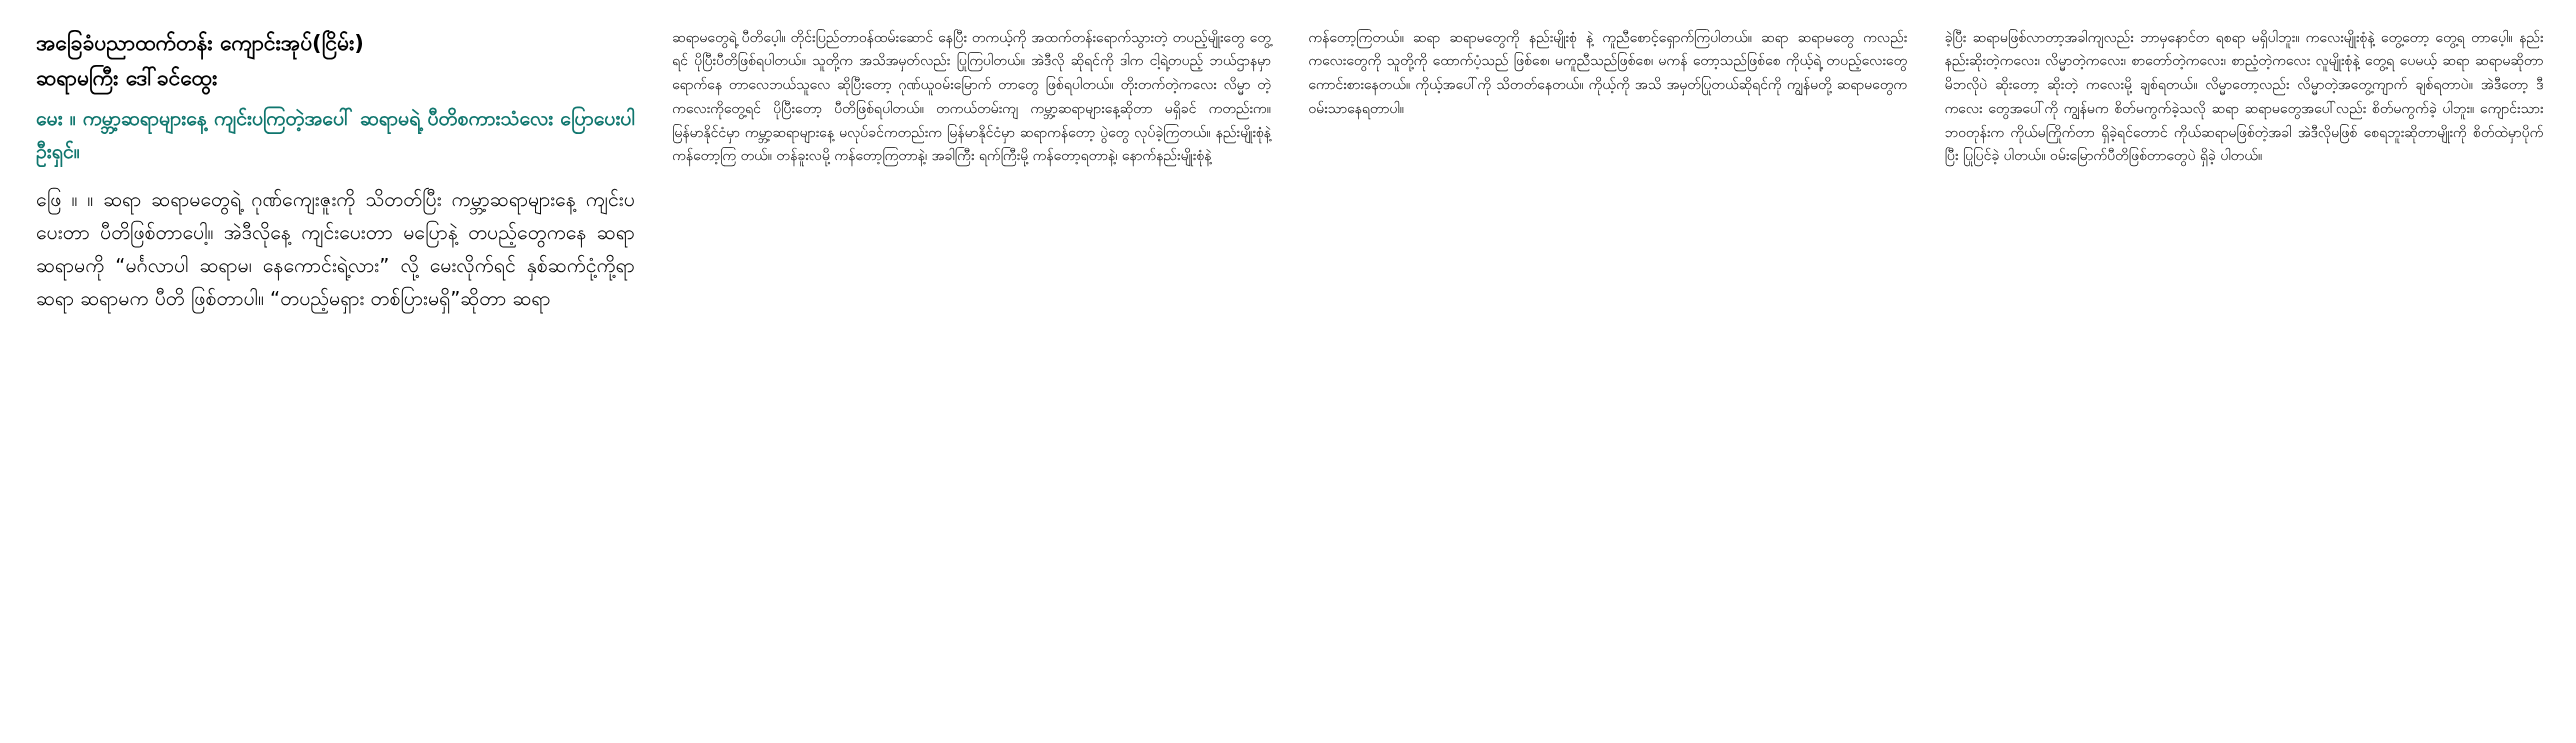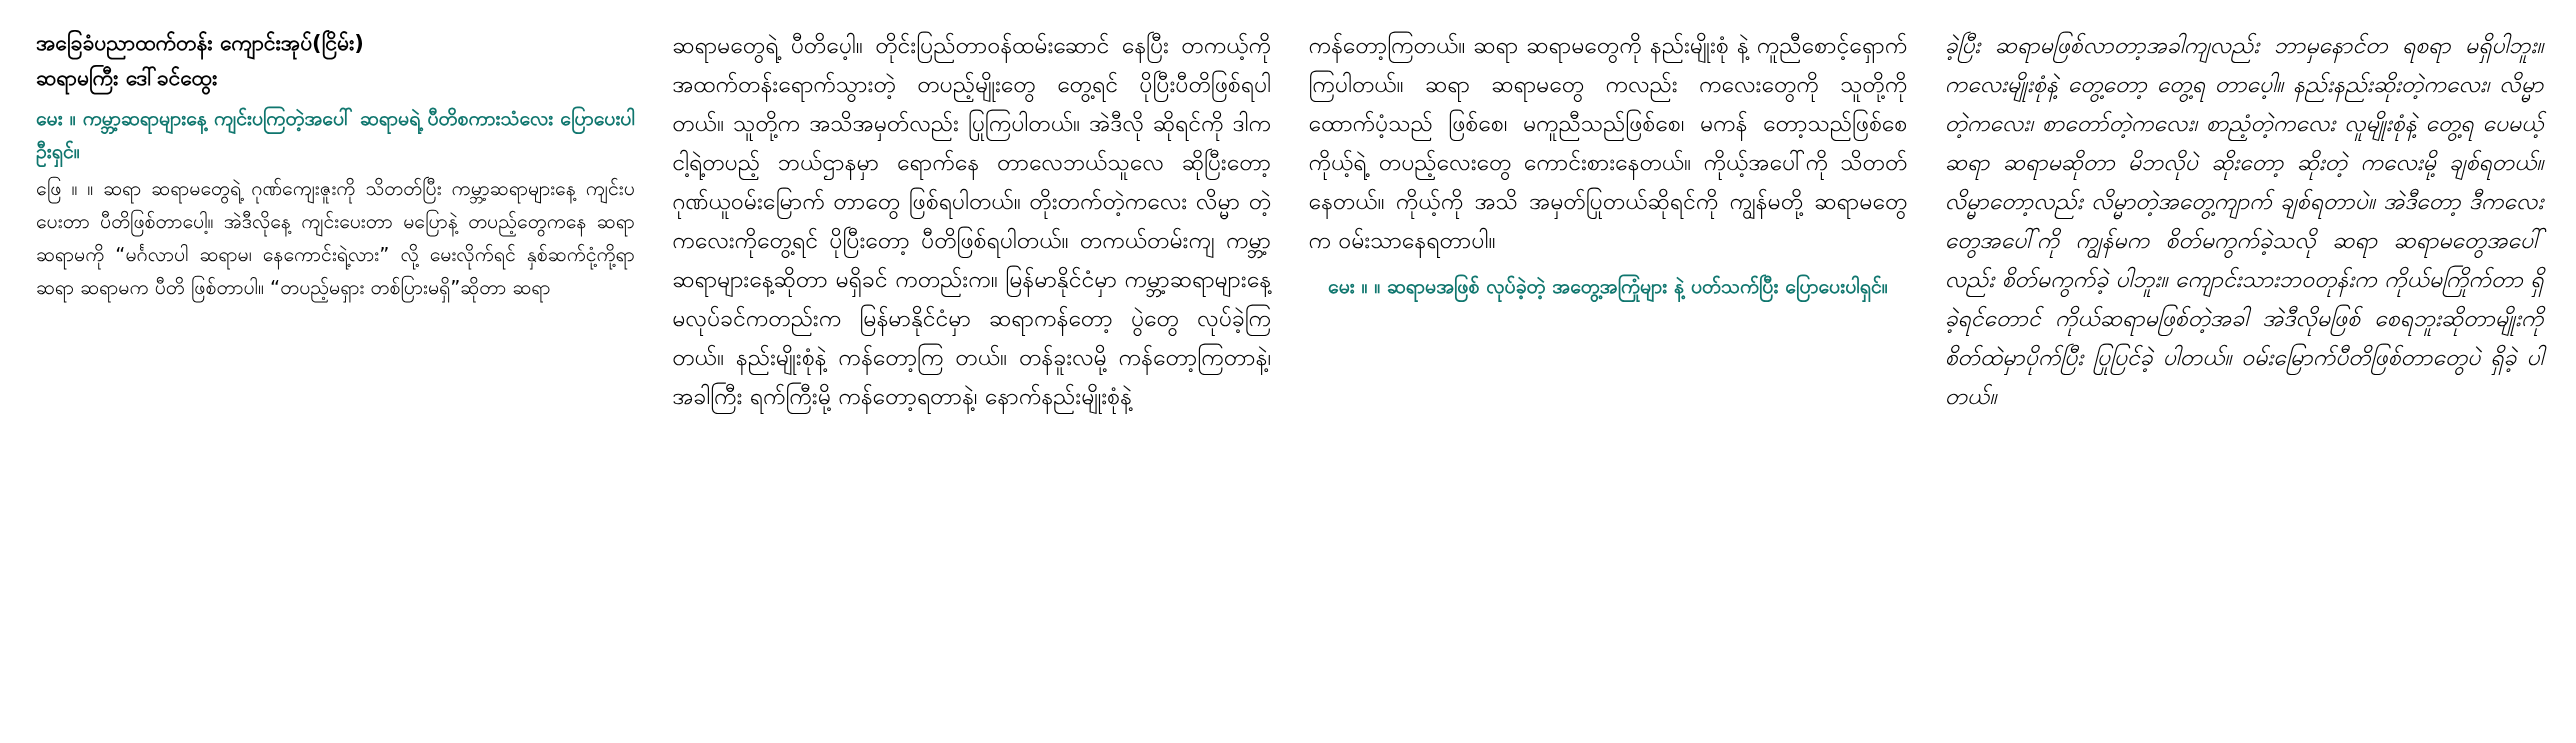--- a/index.html
+++ b/index.html
@@ -23,21 +23,21 @@
     flex-direction: row;
     gap: 0;
   }
   .col {
     box-sizing: border-box;
     padding: 0 18.7px;
     flex: 1 1 0;
     min-width: 0;
   }
   .col-1 { padding-left: 12px; }
-  .col-4 { padding-right: 8.5px; font-style: italic; }
+  .col-4 { padding-right: 8.5px; }
 
   .title {
     font-size: 21px;
     font-weight: bold;
     line-height: 1.62;
     letter-spacing: 0px;
     margin-bottom: 1.7px;
   }
   .subtitle {
     font-size: 21px;
@@ -61,24 +61,24 @@
     margin: 5.1px 0 3.4px 0;
   }
   .q-center {
     text-align: center;
   }
   .a {
     font-size: 19.5px;
     line-height: 1.70;
     text-align: justify;
     text-justify: inter-word;
-    margin: 3px 0 0 0;
+    margin: 14px 0 0 0;
   }
   .para {
-    font-size: 23px;
+    font-size: 14px;
     line-height: 1.70;
     text-align: justify;
     text-justify: inter-word;
     margin: 0;
   }
   .spacer-sm { height: 5.1px; }
 </style>
 </head>
 <body>
 
@@ -91,21 +91,20 @@
     <div class="a">ဖြေ ။   ။ ဆရာ ဆရာမတွေရဲ့  ဂုဏ်ကျေးဇူးကို သိတတ်ပြီး ကမ္ဘာ့ဆရာများနေ့ ကျင်းပ ပေးတာ ပီတိဖြစ်တာပေါ့။ အဲဒီလိုနေ့ ကျင်းပေးတာ မပြောနဲ့   တပည့်တွေကနေ  ဆရာ ဆရာမကို “မင်္ဂလာပါ    ဆရာမ၊ နေကောင်းရဲ့လား” လို့ မေးလိုက်ရင် နှစ်ဆက်ငုံ့ကို့ရာ ဆရာ ဆရာမက ပီတိ ဖြစ်တာပါ။ “တပည့်မရှား တစ်ပြားမရှိ”ဆိုတာ  ဆရာ</div>
   </div>
 
   <div class="col col-2">
     <div class="para">ဆရာမတွေရဲ့ ပီတိပေ့ါ။ တိုင်းပြည်တာဝန်ထမ်းဆောင် နေပြီး တကယ့်ကို အထက်တန်းရောက်သွားတဲ့ တပည့်မျိုးတွေ တွေ့ရင် ပိုပြီးပီတိဖြစ်ရပါတယ်။ သူတို့က အသိအမှတ်လည်း ပြုကြပါတယ်။ အဲဒီလို ဆိုရင်ကို ဒါက ငါ့ရဲ့တပည့် ဘယ်ဌာနမှာ ရောက်နေ တာလေဘယ်သူလေ ဆိုပြီးတော့ ဂုဏ်ယူဝမ်းမြောက် တာတွေ ဖြစ်ရပါတယ်။ တိုးတက်တဲ့ကလေး လိမ္မာ တဲ့ ကလေးကိုတွေ့ရင် ပိုပြီးတော့ ပီတိဖြစ်ရပါတယ်။ တကယ်တမ်းကျ ကမ္ဘာ့ဆရာများနေ့ဆိုတာ မရှိခင် ကတည်းက။ မြန်မာနိုင်ငံမှာ ကမ္ဘာ့ဆရာများနေ့ မလုပ်ခင်ကတည်းက မြန်မာနိုင်ငံမှာ ဆရာကန်တော့ ပွဲတွေ လုပ်ခဲ့ကြတယ်။ နည်းမျိုးစုံနဲ့ ကန်တော့ကြ တယ်။ တန်ခူးလမို့ ကန်တော့ကြတာနဲ့၊ အခါကြီး ရက်ကြီးမို့ ကန်တော့ရတာနဲ့၊ နောက်နည်းမျိုးစုံနဲ့</div>
   </div>
 
   <div class="col col-3">
     <div class="para">ကန်တော့ကြတယ်။ ဆရာ ဆရာမတွေကို နည်းမျိုးစုံ နဲ့ ကူညီစောင့်ရှောက်ကြပါတယ်။ ဆရာ ဆရာမတွေ ကလည်း ကလေးတွေကို သူတို့ကို ထောက်ပံ့သည် ဖြစ်စေ၊ မကူညီသည်ဖြစ်စေ၊ မကန် တော့သည်ဖြစ်စေ ကိုယ့်ရဲ့ တပည့်လေးတွေ ကောင်းစားနေတယ်။ ကိုယ့်အပေါ်ကို သိတတ်နေတယ်။ ကိုယ့်ကို အသိ အမှတ်ပြုတယ်ဆိုရင်ကို ကျွန်မတို့ ဆရာမတွေက ဝမ်းသာနေရတာပါ။</div>
     <div class="spacer-sm"></div>
-    <div class="q q-center">မေး ။    ။ ဆရာမအဖြစ် လုပ်ခဲ့တဲ့ အတွေ့အကြုံများ နဲ့ ပတ်သက်ပြီး ပြောပေးပါရှင်။</div>
   </div>
 
   <div class="col col-4">
     <div class="para">ခဲ့ပြီး ဆရာမဖြစ်လာတာ့အခါကျလည်း ဘာမှနောင်တ ရစရာ မရှိပါဘူး။ ကလေးမျိုးစုံနဲ့ တွေ့တော့ တွေ့ရ တာပေ့ါ။ နည်းနည်းဆိုးတဲ့ကလေး၊ လိမ္မာတဲ့ကလေး၊ စာတော်တဲ့ကလေး၊ စာညံ့တဲ့ကလေး လူမျိုးစုံနဲ့ တွေ့ရ ပေမယ့် ဆရာ ဆရာမဆိုတာ မိဘလိုပဲ ဆိုးတော့ ဆိုးတဲ့ ကလေးမို့ ချစ်ရတယ်။ လိမ္မာတော့လည်း လိမ္မာတဲ့အတွေ့ကျာက် ချစ်ရတာပဲ။ အဲဒီတော့ ဒီကလေး တွေအပေါ်ကို ကျွန်မက စိတ်မကွက်ခဲ့သလို ဆရာ ဆရာမတွေအပေါ်လည်း     စိတ်မကွက်ခဲ့ ပါဘူး။ ကျောင်းသားဘဝတုန်းက ကိုယ်မကြိုက်တာ ရှိခဲ့ရင်တောင် ကိုယ်ဆရာမဖြစ်တဲ့အခါ အဲဒီလိုမဖြစ် စေရဘူးဆိုတာမျိုးကို စိတ်ထဲမှာပိုက်ပြီး ပြုပြင်ခဲ့ ပါတယ်။     ဝမ်းမြောက်ပီတိဖြစ်တာတွေပဲ ရှိခဲ့ ပါတယ်။</div>
   </div>
 
 </div>
 
 
 </body></html>

